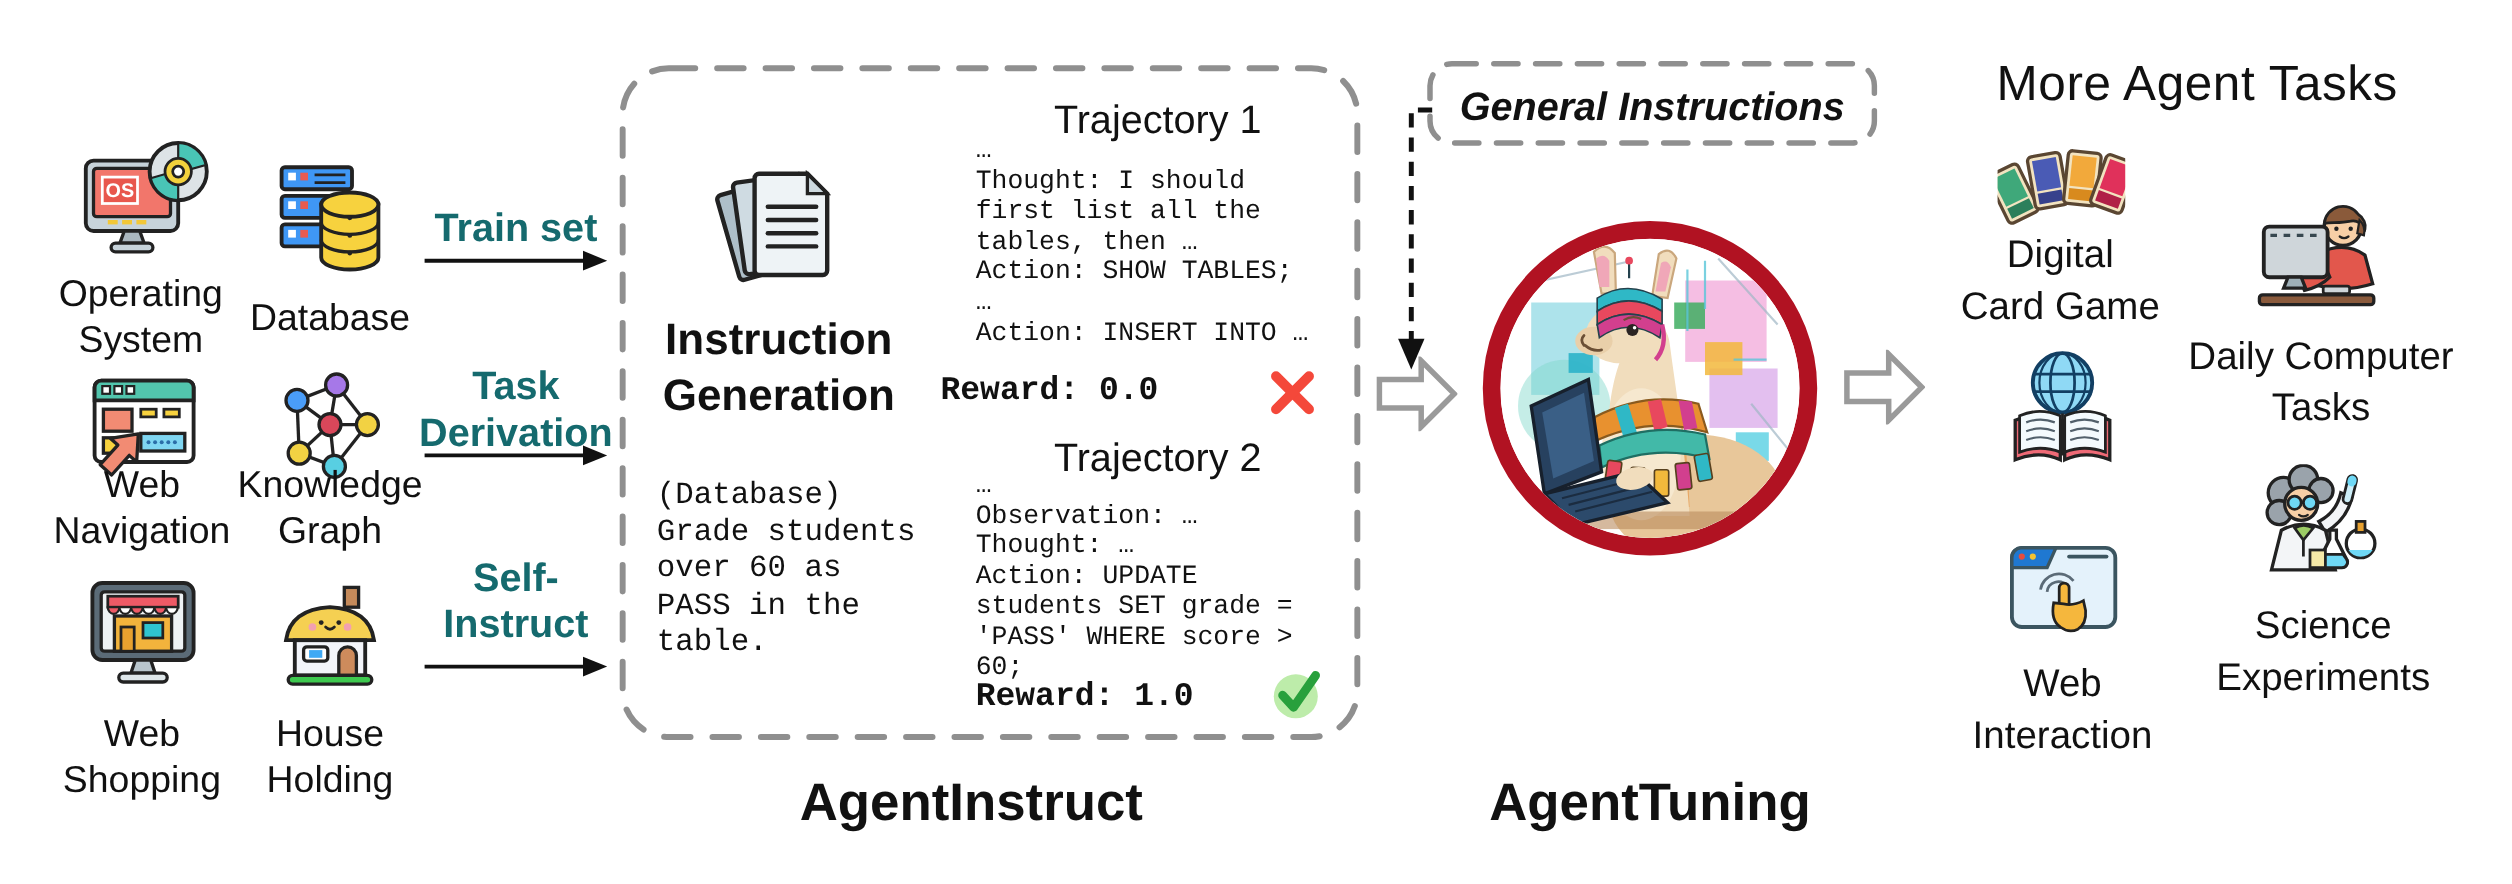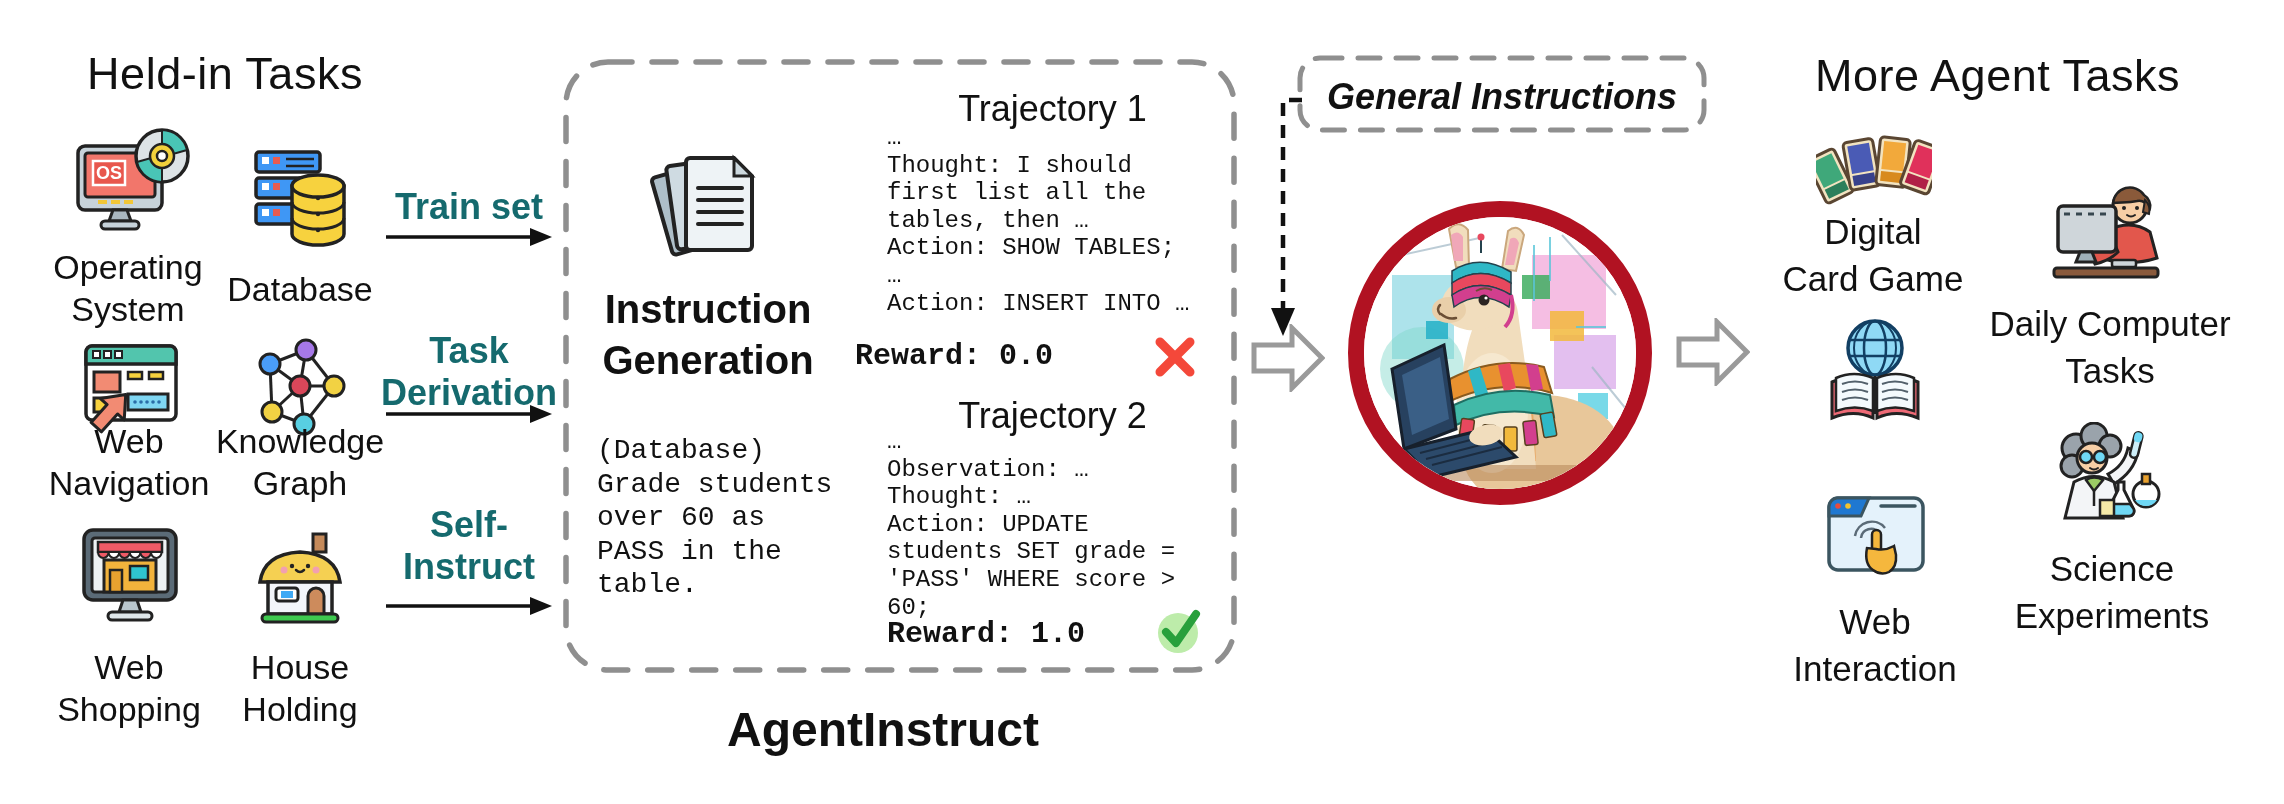--- a/index.html
+++ b/index.html
@@ -22,21 +22,20 @@
   .agentlm-ring{width:272px;height:272px;border-radius:50%;border:16px solid var(--ring-red,#b11222);
                 background:#fff;overflow:hidden;}
   .agentlm-name{font-size:53px;font-weight:bold;text-align:center;color:var(--agentlm-red,#c2122f);}
   svg{display:block;}
 </style>
 </head>
 <body>
 
 <div id="figure">
 
-  <div class="abs title" style="left:75px;top:48px;width:300px;">Held-in Tasks</div>
 
   <div class="abs" style="left:70px;top:126px;width:122px;height:118px;">
     <svg viewBox="0 0 122 118" width="122" height="118">
       <rect x="8" y="20" width="84" height="64" rx="7" fill="#c7d3da" stroke="#222" stroke-width="3.5"></rect>
       <rect x="15" y="27" width="70" height="44" rx="3" fill="#f2766b" stroke="#222" stroke-width="3"></rect>
       <rect x="23" y="35" width="32" height="24" fill="#e8574d" stroke="#fff" stroke-width="2.5"></rect>
       <text x="39" y="53" font-size="18" font-weight="bold" fill="#fff" text-anchor="middle" font-family="Liberation Sans, sans-serif">OS</text>
       <rect x="28" y="74" width="9" height="4" fill="#f2c738"></rect>
         <rect x="41" y="74" width="9" height="4" fill="#f2c738"></rect>
         <rect x="54" y="74" width="9" height="4" fill="#f2c738"></rect>
@@ -332,20 +331,21 @@
         <rect x="178" y="196" width="13" height="24" rx="2" fill="#2fb8c6" transform="rotate(-10 184 208)"></rect>
       </g>
       <rect x="58" y="248" width="156" height="16" fill="#b98a5e" opacity="0.6"></rect>
       <polygon points="28,152 80,128 92,212 40,232" fill="#27415f" stroke="#17202c" stroke-width="3"></polygon>
       <polygon points="38,158 76,140 85,202 48,218" fill="#3a5f86"></polygon>
       <polygon points="40,232 122,212 152,240 68,260" fill="#2c4a6b" stroke="#17202c" stroke-width="3"></polygon>
       <path d="M56,236 l70,-18 M62,242 l70,-18 M68,248 l70,-18" stroke="#1b2c40" stroke-width="2" fill="none"></path>
       <ellipse cx="122" cy="218" rx="17" ry="10" fill="#f1ddbd" transform="rotate(-12 122 218)"></ellipse>
     </svg>
   </div>
+  <div class="abs caption" style="left:1300px;top:702px;width:400px;">AgentTuning</div>
 
   <div class="abs" style="left:1676px;top:318px;">
     <svg width="74" height="68" viewBox="0 0 74 68">
       <polygon points="3,21 41,21 41,4 71,34 41,64 41,47 3,47" fill="#fff" stroke="#9a9a9a" stroke-width="5"></polygon>
     </svg>
   </div>
 
   <div class="abs title" style="left:1800px;top:50px;width:395px;">More Agent Tasks</div>
 
   <div class="abs" style="left:1816px;top:132px;width:116px;height:92px;">

